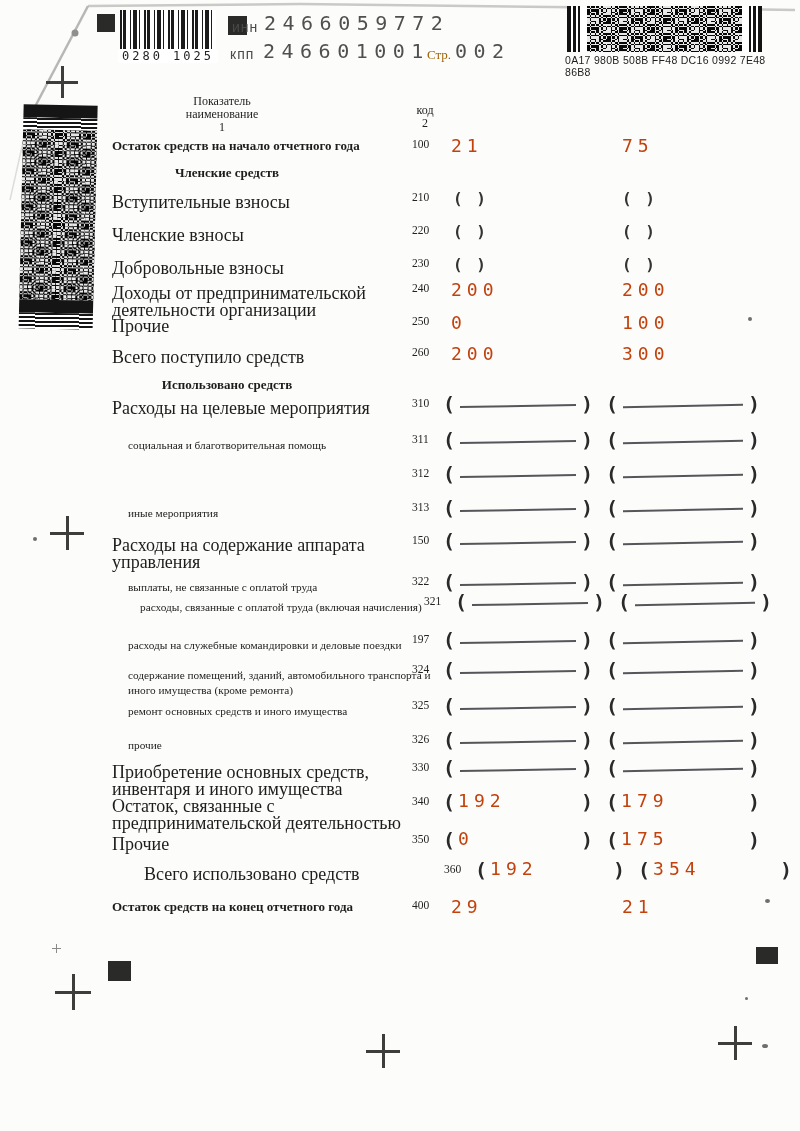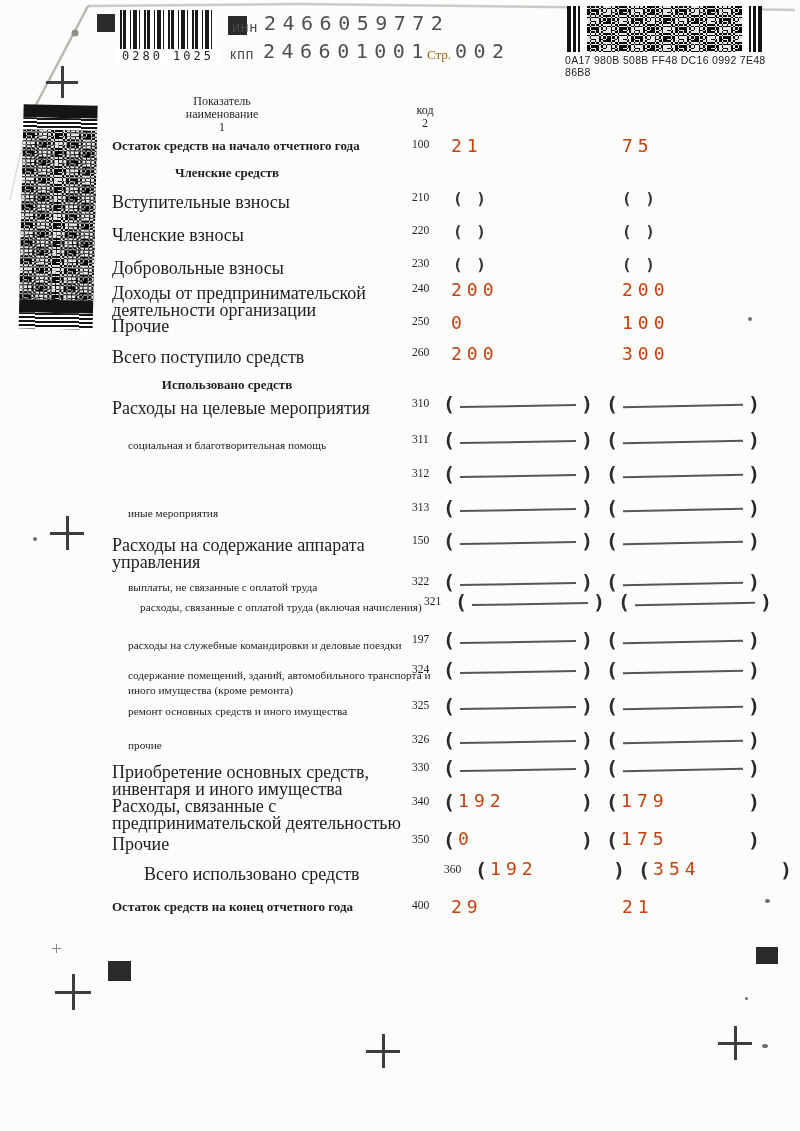--- a/index.html
+++ b/index.html
@@ -333,21 +333,21 @@
           <i class="ln"></i>
           <span class="pp close">)</span>
         </div>
         <div class="pwrap c4">
           <span class="pp">(</span>
           <i class="ln"></i>
           <span class="pp close">)</span>
         </div>
       </div>
       <div class="row" style="top: 792px;">
-        <div class="lbl">Расходы, связанные с предпринимательской деятельностью</div>
+        <div class="lbl">Остаток, связанные с предпринимательской деятельностью</div>
         <span class="code">340</span>
         <div class="pwrap c3">
           <span class="pp">(</span>
           <span class="typed">192</span>
           <span class="pp close">)</span>
         </div>
         <div class="pwrap c4">
           <span class="pp">(</span>
           <span class="typed">179</span>
           <span class="pp close">)</span>

